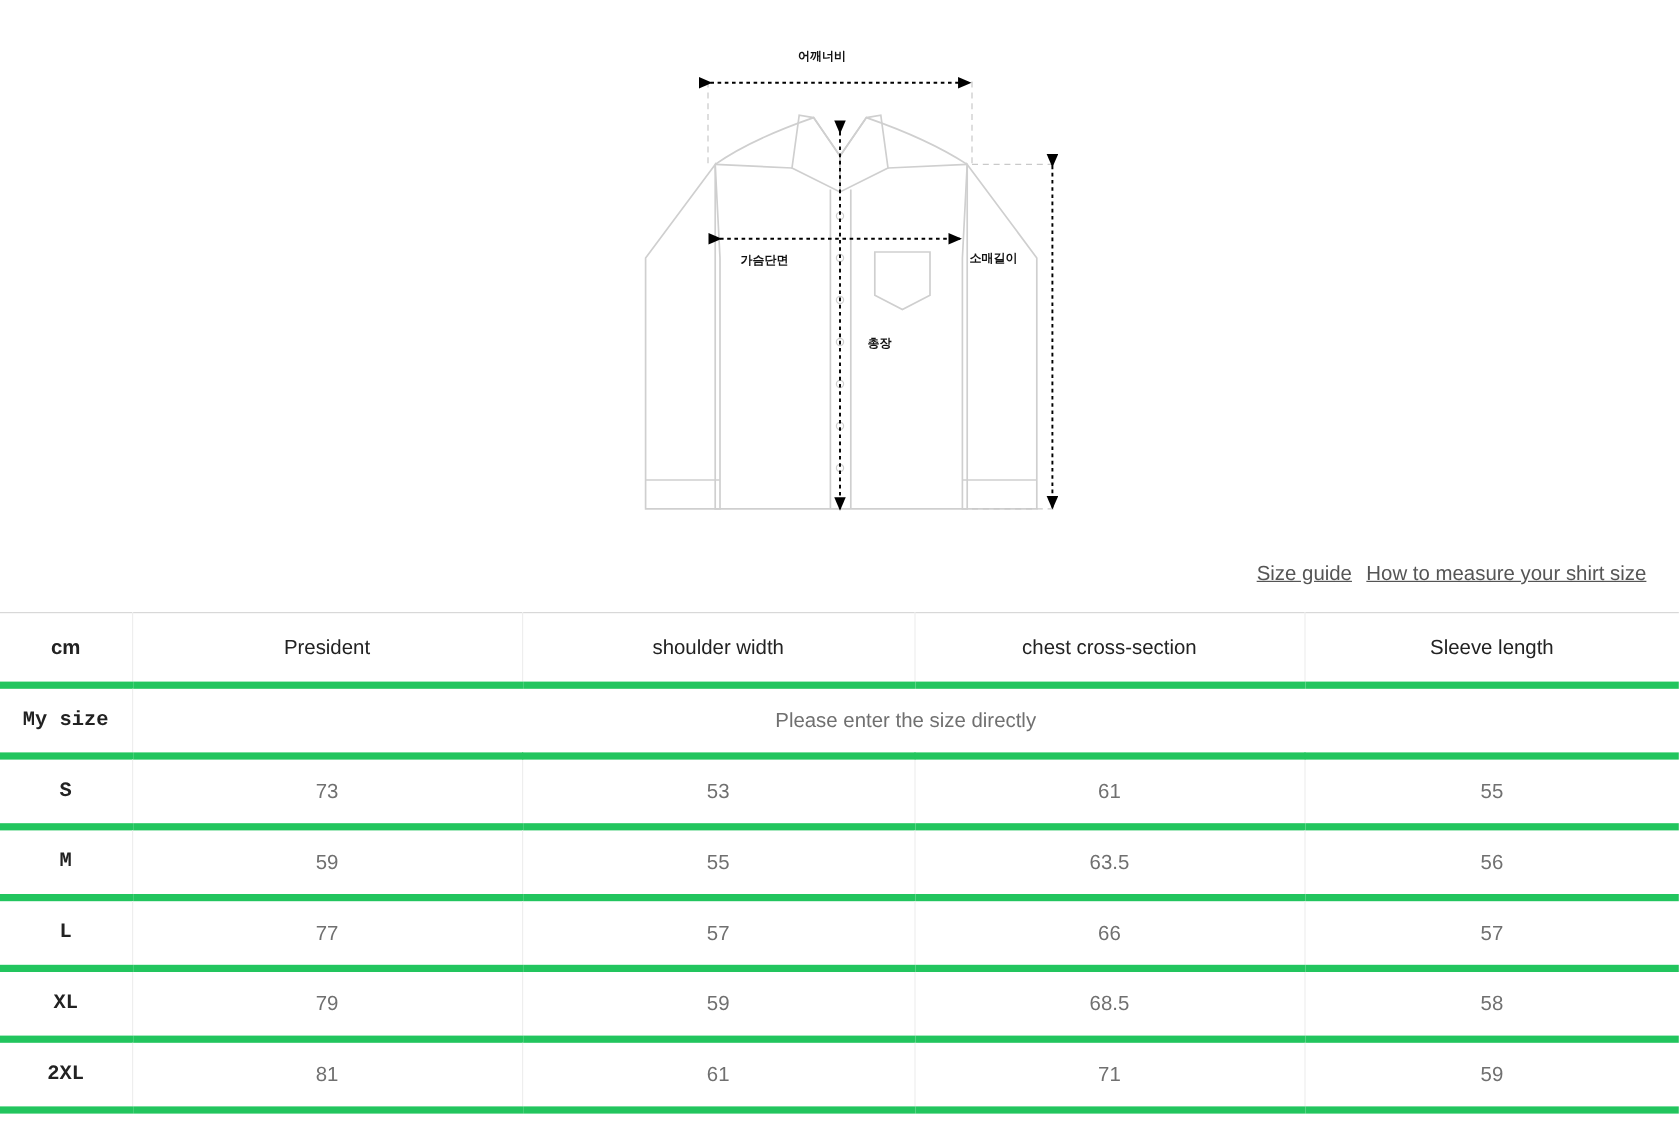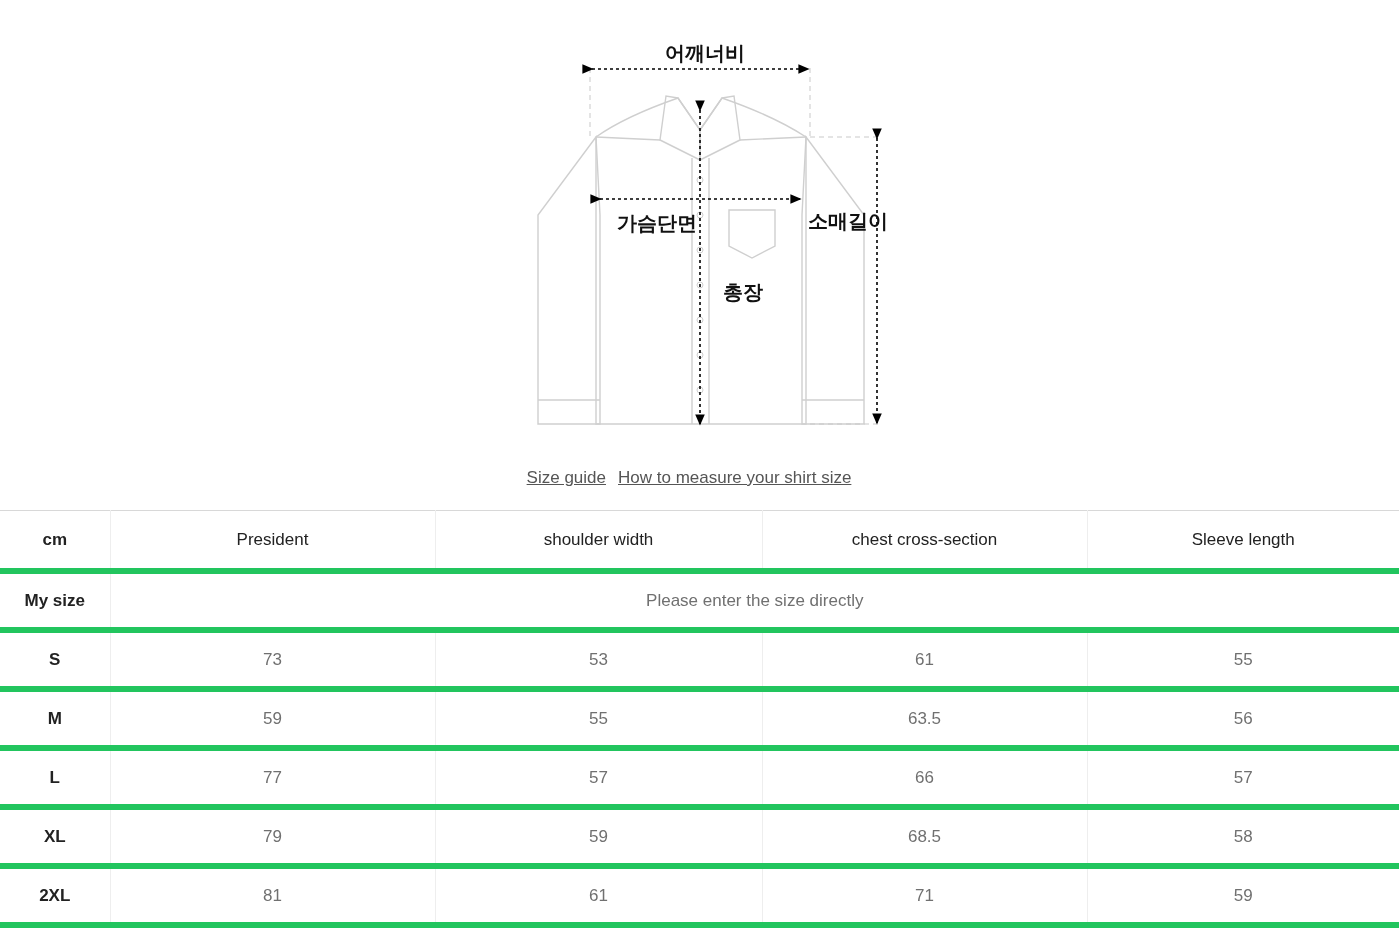--- a/index.html
+++ b/index.html
@@ -26,35 +26,35 @@
     width: 1399px;
     height: 460px;
   }
   .diagram-svg {
     position: absolute;
     left: 0;
     top: 0;
   }
   .diagram-label {
     position: absolute;
-    font-size: 20px;
+    font-size: 10px;
     font-weight: bold;
     color: #111111;
     white-space: nowrap;
     font-family: "DejaVu Sans", sans-serif;
   }
   #lbl-shoulder { left: 665px; top: 40px; }
   #lbl-chest    { left: 617px; top: 210px; }
   #lbl-sleeve   { left: 808px; top: 208px; }
   #lbl-length   { left: 710px; top: 279px; margin-left: 13px; }
 
   
   .links-row {
     width: 1378px;
-    text-align: center;
+    text-align: right;
     padding-top: 8px;
     padding-bottom: 22px;
     font-size: 0;
   }
   .links-row a {
     font-size: 17px;
     color: #555555;
     text-decoration: underline;
     margin: 0 6px;
     cursor: pointer;
@@ -86,20 +86,21 @@
     font-size: 17px;
     color: #222222;
     border-top: 1px solid #d8d8d8;
     height: 55px;
   }
   table.size-table th.corner { font-weight: bold; }
   table.size-table th.rowhead {
     font-weight: bold;
     color: #222222;
     border-right: 1px solid #eeeeee;
+    font-family: Liberation Mono, monospace;
   }
   td.value { color: #707070; }
   td.mysize-cell {
     color: #707070;
     font-size: 17px;
   }
   .divider-col { border-right: 1px solid #eeeeee; }
 </style>
 </head>
 <body>

